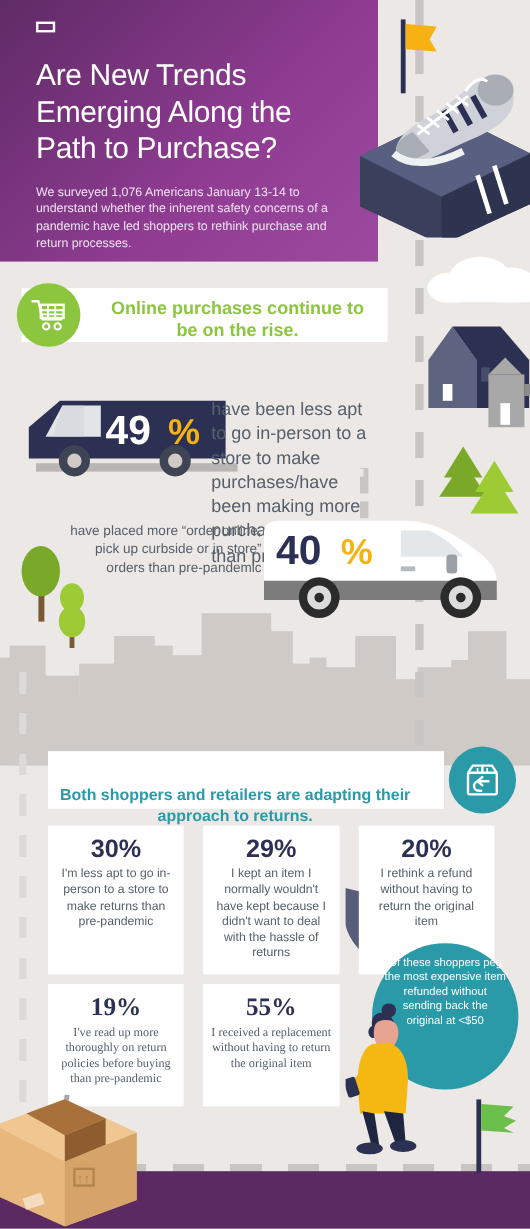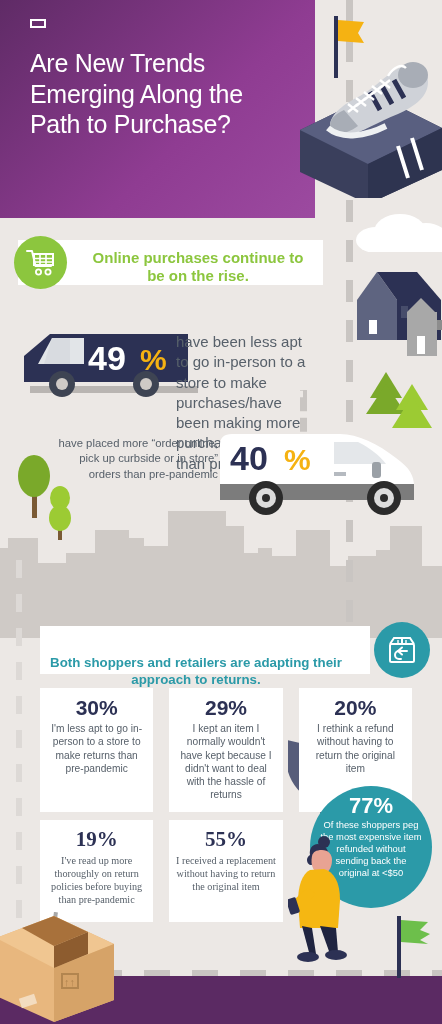--- a/index.html
+++ b/index.html
@@ -179,20 +179,21 @@
       <ellipse cx="70" cy="36" rx="26" ry="18"></ellipse>
       <ellipse cx="46" cy="44" rx="20" ry="13"></ellipse>
       <ellipse cx="96" cy="42" rx="22" ry="15"></ellipse>
       <rect x="46" y="40" width="66" height="16"></rect>
     </g>
   </svg>
 
   <div class="header">
     <div class="logo"></div>
     <div class="headline">Are New Trends Emerging Along the Path to Purchase?</div>
+    <div class="subcopy">We surveyed 1,076 Americans January 13-14 to understand whether the inherent safety concerns of a pandemic have led shoppers to rethink purchase and return processes.</div>
   </div>
 
   <svg class="flag-yellow" viewBox="0 0 40 62">
     <rect x="4" y="0" width="4" height="62" fill="#2c3154"></rect>
     <path d="M8 4 L34 6 L28 17 L34 27 L8 25 Z" fill="#f5b212"></path>
   </svg>
 
   <svg class="shoebox-wrap" viewBox="0 0 156 180">
 
     <polygon points="14,112 88,76 156,110 156,152 82,186 14,154" fill="#3a3f5c"></polygon>
@@ -327,21 +328,20 @@
       </div>
       <div class="card h2">
         <div class="pct">55%</div>
         <div class="desc">I received a replacement without having to return the original item</div>
       </div>
       <div class="card h2" style="background:transparent"></div>
     </div>
   </div>
 
   <div class="circle77">
-    <div class="pct">77%</div>
     <div class="desc">Of these shoppers peg the most expensive item refunded without sending back the original at &lt;$50</div>
   </div>
 
   <svg class="person" viewBox="0 0 72 126">
     <path d="M30 8 C24 8 21 13 22 19 C18 21 18 27 22 29 L38 28 C42 24 42 14 36 10 Z" fill="#2c3154"></path>
     <circle cx="36" cy="6" r="6" fill="#2c3154"></circle>
     <path d="M24 20 C22 30 26 38 34 38 C40 38 44 32 44 24 C44 18 40 14 34 14 C28 14 25 16 24 20 Z" fill="#e8a393"></path>
     <path d="M22 34 C14 38 10 50 10 66 L12 92 L50 92 L52 64 C52 46 46 36 36 33 Z" fill="#f5b712"></path>
     <path d="M20 52 C14 56 8 62 4 66 L12 74 C18 68 24 62 28 58 Z" fill="#f5b712"></path>
     <rect x="0" y="62" width="10" height="16" rx="2" fill="#2c3154" transform="rotate(-18 5 70)"></rect>

